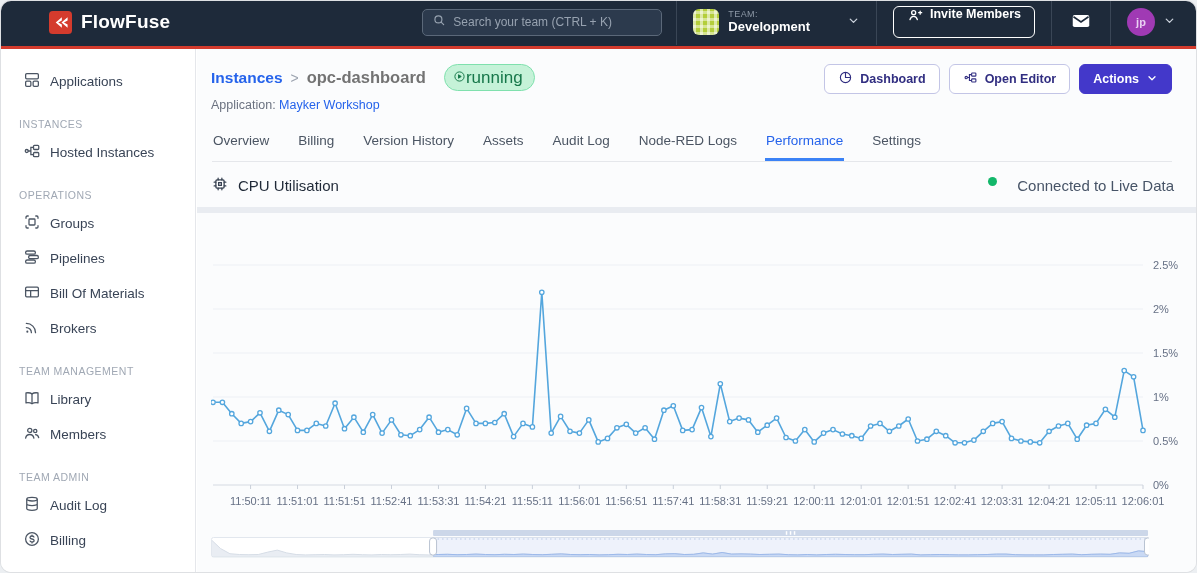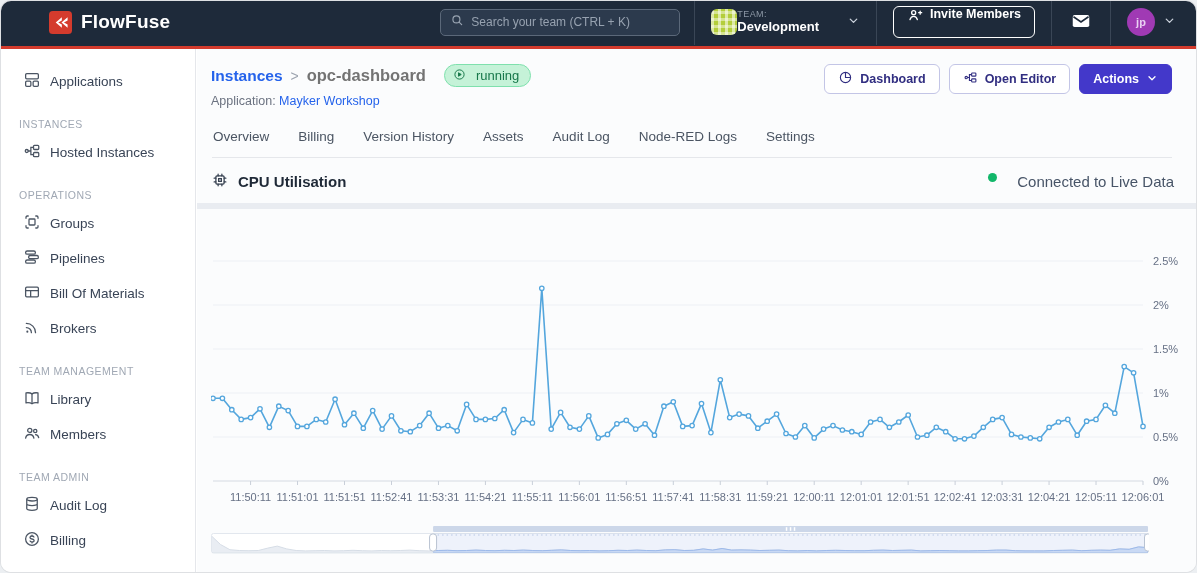--- a/index.html
+++ b/index.html
@@ -18,21 +18,21 @@
   .brand{display:flex;align-items:center;gap:9px;cursor:pointer;}
   .logo{width:23px;height:23px;display:inline-flex;}
   .brand-name{color:#fff;font-size:19px;font-weight:bold;letter-spacing:.2px;}
   .nav-search{margin-left:auto;margin-right:14px;display:flex;align-items:center;gap:7px;
     width:240px;height:27px;background:#2c3a4d;border:1px solid #5b6879;border-radius:5px;padding:0 9px;}
   .nav-search svg{flex:0 0 auto;}
   .nav-search input{flex:1;background:transparent;border:none;outline:none;color:#d3d9e1;font-size:12px;
     font-family:"Liberation Sans",sans-serif;}
   .nav-search input::placeholder{color:#97a2b0;}
   .nav-right{display:flex;align-items:center;height:45px;}
-  .team-select{display:flex;align-items:center;height:45px;padding:0 16px;
+  .team-select{display:flex;align-items:center;gap:9px;height:45px;padding:0 16px;
     border-left:1px solid #3a4656;border-right:1px solid #3a4656;cursor:pointer;min-width:180px;}
   .team-avatar{width:26px;height:26px;border-radius:6px;background:#b4ce3b;
     background-image:repeating-linear-gradient(90deg,rgba(255,255,255,.55) 0 3px,transparent 3px 7px),
       repeating-linear-gradient(0deg,rgba(255,255,255,.45) 0 3px,transparent 3px 7px);}
   .team-texts{display:flex;flex-direction:column;line-height:1.15;}
   .team-label{color:#8d98a6;font-size:9px;letter-spacing:.4px;}
   .team-name{color:#fff;font-size:13px;font-weight:bold;}
   .team-select .chev{margin-left:28px;}
   .invite-btn{display:flex;gap:7px;margin:0 16px;height:32px;padding:0 13px;
     background:transparent;border:1.5px solid #fff;border-radius:6px;color:#fff;
@@ -51,37 +51,37 @@
 
 1;font-size:13.5px;cursor:pointer;margin-bottom:2px;color:#394456;}
   .side-item svg{flex:0 0 auto;color:#4b5563;}
   
   .main{position:absolute;top:48px;left:196px;right:0;bottom:0;background:#fbfcfd;overflow:hidden;}
   .page-head{display:flex;justify-content:space-between;align-items:flex-start;padding:15px 24px 0 14px;}
   .breadcrumb{display:flex;align-items:center;gap:8px;}
   .breadcrumb a{color:var(--link-blue);font-size:15.5px;font-weight:bold;text-decoration:none;cursor:pointer;}
   .crumb-sep{color:#9ca3af;font-size:14px;}
   .crumb-current{color:#737373;font-size:16.5px;font-weight:bold;}
-  .badge-running{display:inline-flex;align-items:center;gap:10px;margin-left:10px;
+  .badge-running{display:inline-flex;align-items:center;gap:0;margin-left:10px;
     background:var(--badge-bg);border:1px solid var(--badge-border);color:var(--badge-text);
-    border-radius:999px;padding:2.5px 11px 2.5px 8px;font-size:13px;}
+    border-radius:999px;padding:2.5px 11px 2.5px 8px;font-size:17px;}
   .app-line{margin-top:7px;font-size:12.5px;color:#6b7280;}
   .app-line a{color:var(--link-blue);text-decoration:none;cursor:pointer;}
   .head-actions{display:flex;gap:9px;padding-left:16px;}
   .btn{display:flex;align-items:center;gap:7px;height:30px;padding:0 13px;border-radius:6px;
     font-size:12.5px;font-weight:bold;cursor:pointer;font-family:"Liberation Sans",sans-serif;}
   .btn.outline{background:#fff;border:1px solid #c3c5e6;color:var(--indigo-text);}
   .btn.solid{background:var(--indigo);border:1px solid var(--indigo);color:#fff;}
   
   .tabs{display:flex;gap:27px;margin:14px 24px 0 15px;border-bottom:1px solid #e5e7eb;}
   .tab{padding:7px 1px 10px;font-size:13.5px;color:#4b5563;cursor:pointer;border-bottom:3px solid transparent;}
   .tab.active{color:var(--link-blue);border-bottom-color:#3b82f6;}
   
   .perf-head{display:flex;justify-content:space-between;align-items:center;padding:13px 22px 11px 14px;}
-  .perf-title{display:flex;align-items:center;gap:9px;font-size:15px;font-weight:bold;color:#1f2937;justify-content:space-between;}
+  .perf-title{display:flex;align-items:center;gap:9px;font-size:15px;font-weight:normal;color:#1f2937;justify-content:space-between;}
   .perf-title svg{color:#374151;}
   .live{display:flex;align-items:flex-start;gap:20px;font-size:15px;color:#475467;}
   .live .dot{width:9px;height:9px;border-radius:50%;background:var(--live-green);}
   .thick-divider{height:6px;background:#e9ecf1;}
   .chart-wrap{padding:14px 0 0 14px;}
   #cpu-chart text,#brush text{font-family:"Liberation Sans",sans-serif;}
   #brush{margin-top:6px;display:block;}
 </style>
 </head>
 <body>
@@ -280,20 +280,21 @@
       </div>
     </div>
 
     <nav class="tabs">
       <span class="tab">Overview</span>
       <span class="tab">Billing</span>
       <span class="tab">Version History</span>
       <span class="tab">Assets</span>
       <span class="tab">Audit Log</span>
       <span class="tab">Node-RED Logs</span>
+      <span class="tab active">Performance</span>
       <span class="tab">Settings</span>
     </nav>
 
     <section>
       <div class="perf-head">
         <div class="perf-title">
           <span><svg viewBox="0 0 24 24" width="18" height="18" fill="none" stroke="currentColor" stroke-width="1.7" stroke-linecap="round">
                 <rect x="6.5" y="6.5" width="11" height="11" rx="1.5"></rect>
                 <rect x="10.2" y="10.2" width="3.6" height="3.6"></rect>
                 <path d="M9.5 6.5V4.2M14.5 6.5V4.2M9.5 19.8v-2.3M14.5 19.8v-2.3M6.5 9.5H4.2M6.5 14.5H4.2M19.8 9.5h-2.3M19.8 14.5h-2.3"></path>

